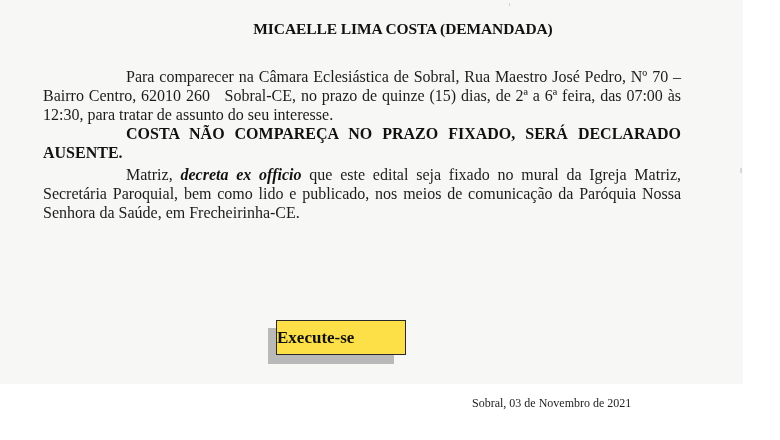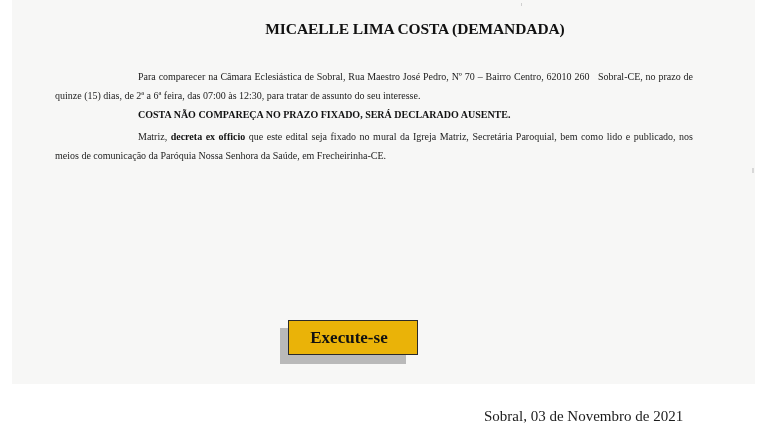--- a/index.html
+++ b/index.html
@@ -15,39 +15,38 @@
       font-family: "Liberation Serif", "DejaVu Serif", serif;
       color: #1a1a1a;
     }
     .paper {
       position: absolute;
       left: 0;
       top: 0;
       width: 743px;
       height: 384px;
       background: #f7f7f6;
-      margin-left: 12px;
     }
     .title {
       position: absolute;
       left: 0;
       width: 806px;
       top: 20px;
       text-align: center;
       font-weight: bold;
       font-size: 15.5px;
       letter-spacing: -0.1px;
       color: #111;
     }
     .body-text {
       position: absolute;
       left: 43px;
       top: 67px;
       width: 638px;
-      font-size: 10px;
+      font-size: 16px;
       line-height: 19px;
       text-align: justify;
       color: #1c1c1c;
     }
     .body-text p {
       margin: 0;
       text-indent: 83px;
     }
     .body-text p.bold-line {
       font-weight: bold;
@@ -57,20 +56,21 @@
       margin-top: 3px;
     }
     .u-bold {
       font-weight: bold;
       text-decoration: underline;
       text-underline-offset: 2px;
       color: #111;
     }
     .bi {
       font-weight: bold;
+      font-style: italic;
       color: #111;
     }
     .exec-wrap {
       position: absolute;
       left: 268px;
       top: 320px;
       width: 136px;
       height: 44px;
     }
     .exec-shadow {
@@ -81,38 +81,38 @@
       height: 36px;
       background: #b9b9b9;
     }
     .exec-box {
       position: absolute;
       left: 8px;
       top: 0;
       width: 124px;
       height: 33px;
       border: 1.5px solid #2a2a2a;
-      background: #eab308;
+      background: #fde047;
       box-sizing: content-box;
       display: flex;
       align-items: center;
-      justify-content: center;
+      justify-content: flex-start;
       padding-right: 4px;
     }
     .exec-label {
       font-weight: bold;
       font-size: 17px;
       color: #111;
       margin-right: 4px;
     }
     .sign-date {
       position: absolute;
       left: 472px;
-      top: 408px;
-      font-size: 15px;
+      top: 396px;
+      font-size: 12px;
       color: #1c1c1c;
     }
     .speck {
       position: absolute;
       left: 740px;
       top: 168px;
       width: 2px;
       height: 5px;
       background: #d8d8d8;
     }

